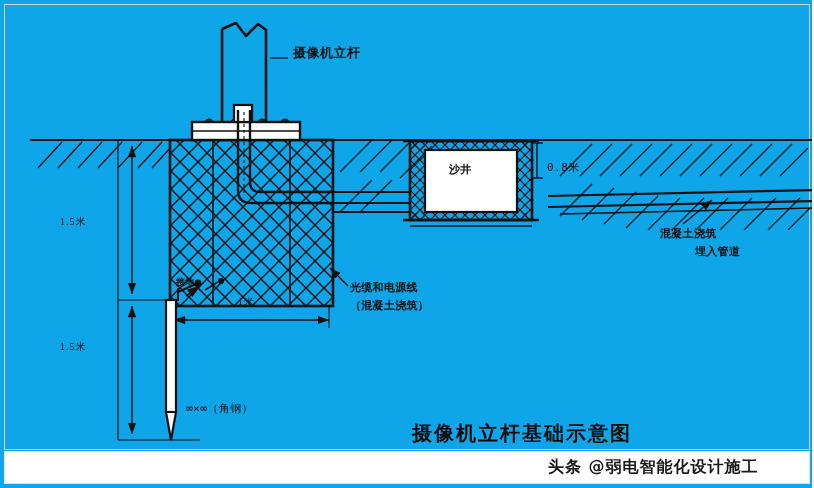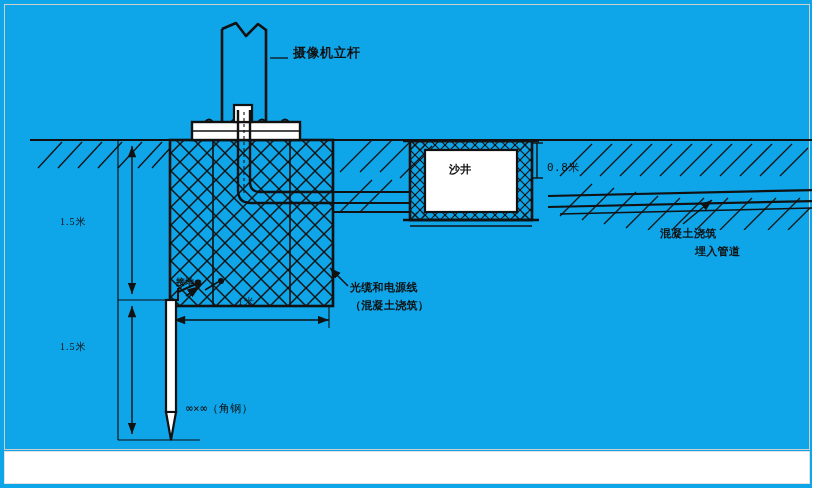--- a/index.html
+++ b/index.html
@@ -301,15 +301,17 @@
   <div class="lbl lbl-cn-sm" style="left:350px; top:300px;">（混凝土浇筑）</div>
 
   <div class="lbl lbl-cn-sm" style="left:660px; top:228px;">混凝土浇筑</div>
 
   <div class="lbl lbl-cn-sm" style="left:695px; top:246px;">埋入管道</div>
 
   <div class="lbl lbl-dim-sm" style="left:186px; top:383px;margin-top:20px;">∞×∞（角钢）</div>
 
   <div class="lbl lbl-cn-sm" style="left:176px; top:277px; font-size:9px;">接地</div>
 
-
+  <div class="title" style="left:412px; top:420px;">摄像机立杆基础示意图</div>
+
+  <div class="footer" style="left:548px; top:457px;">头条 @弱电智能化设计施工</div>
 
 </div>
 
 </body></html>

